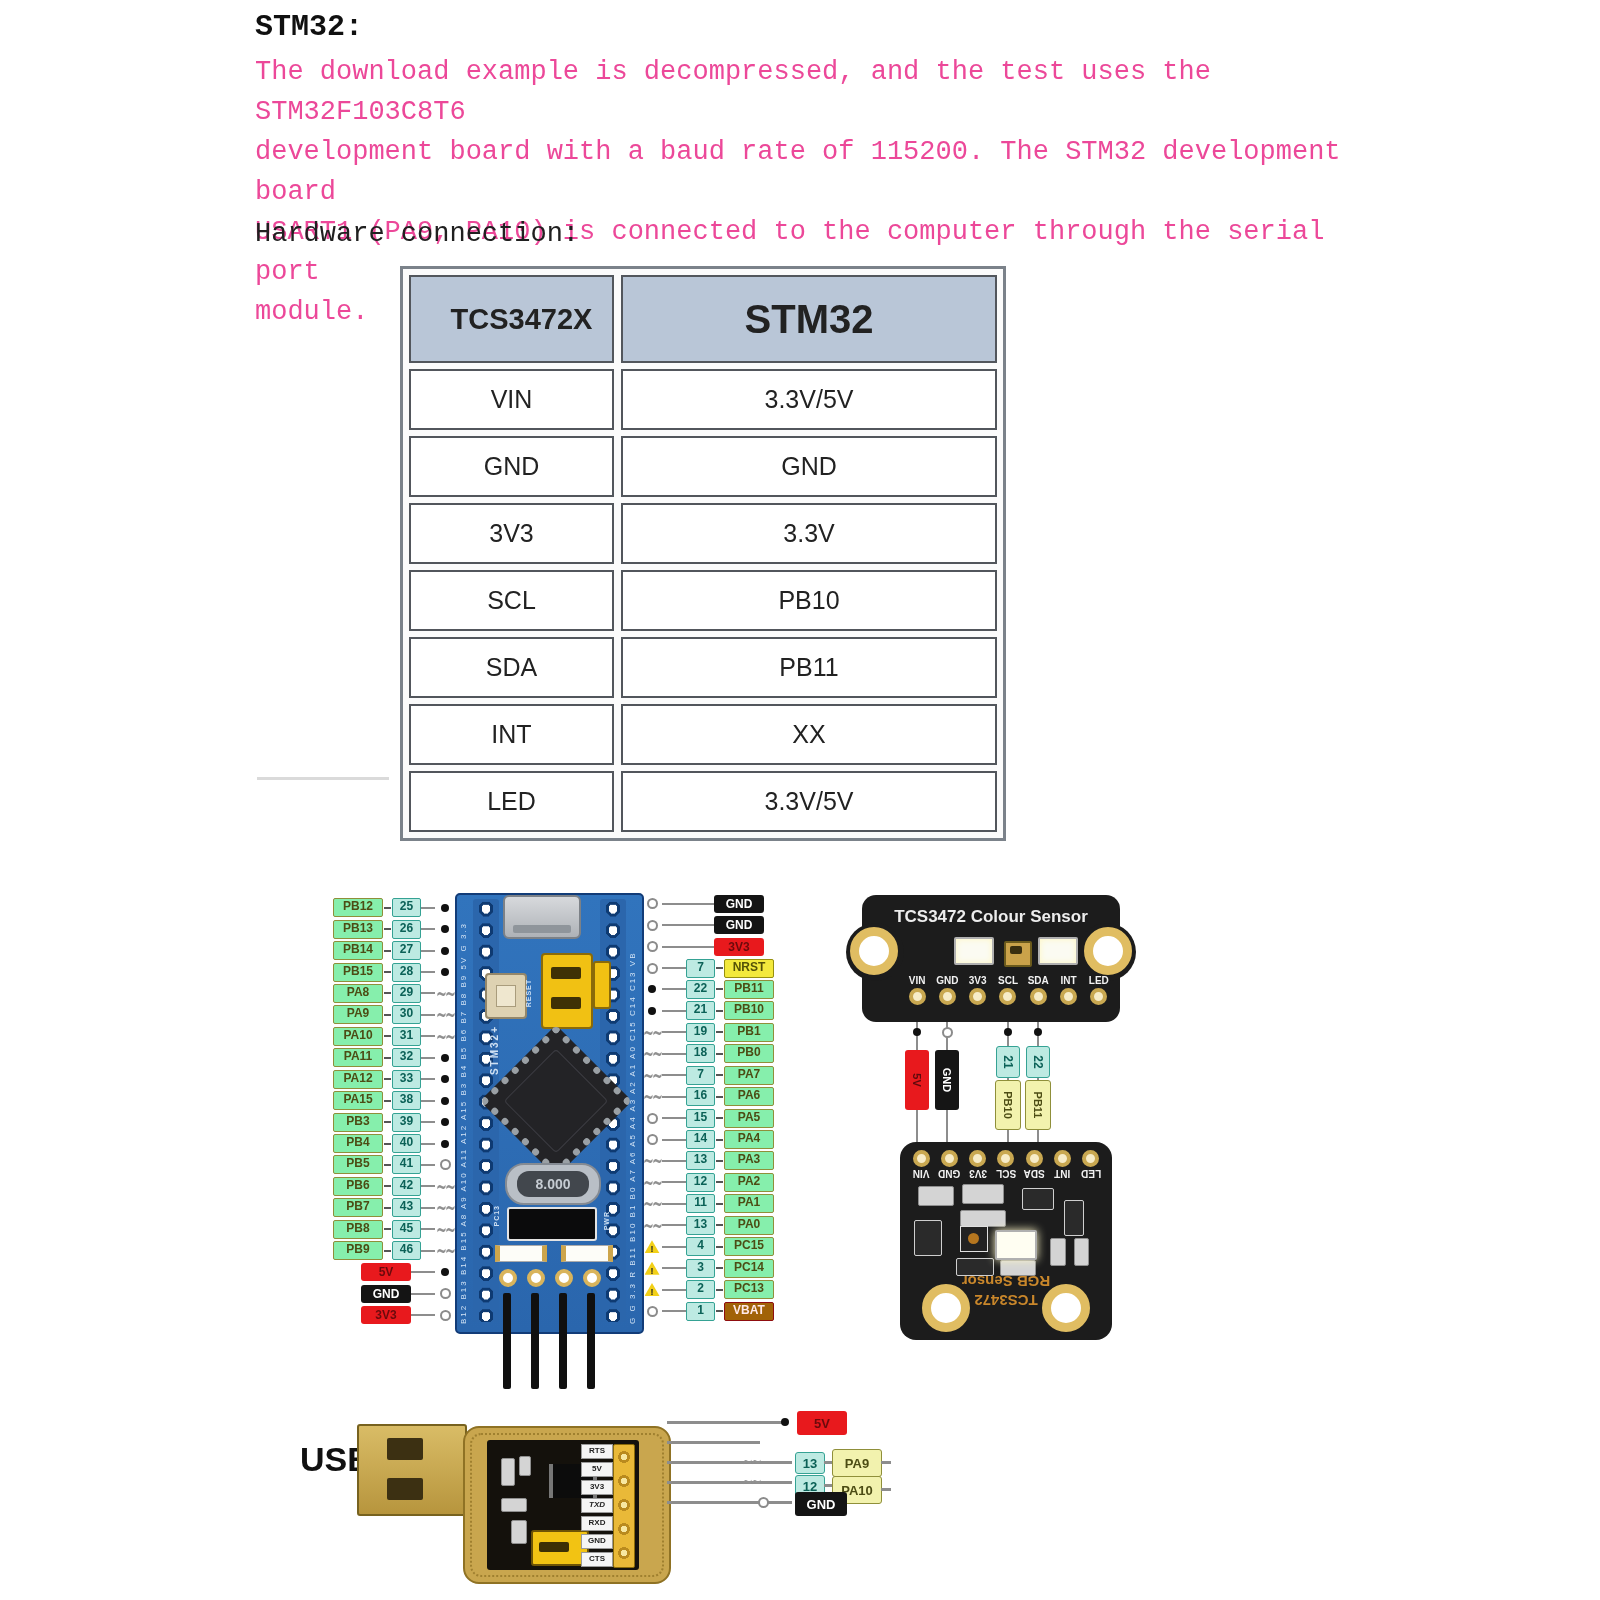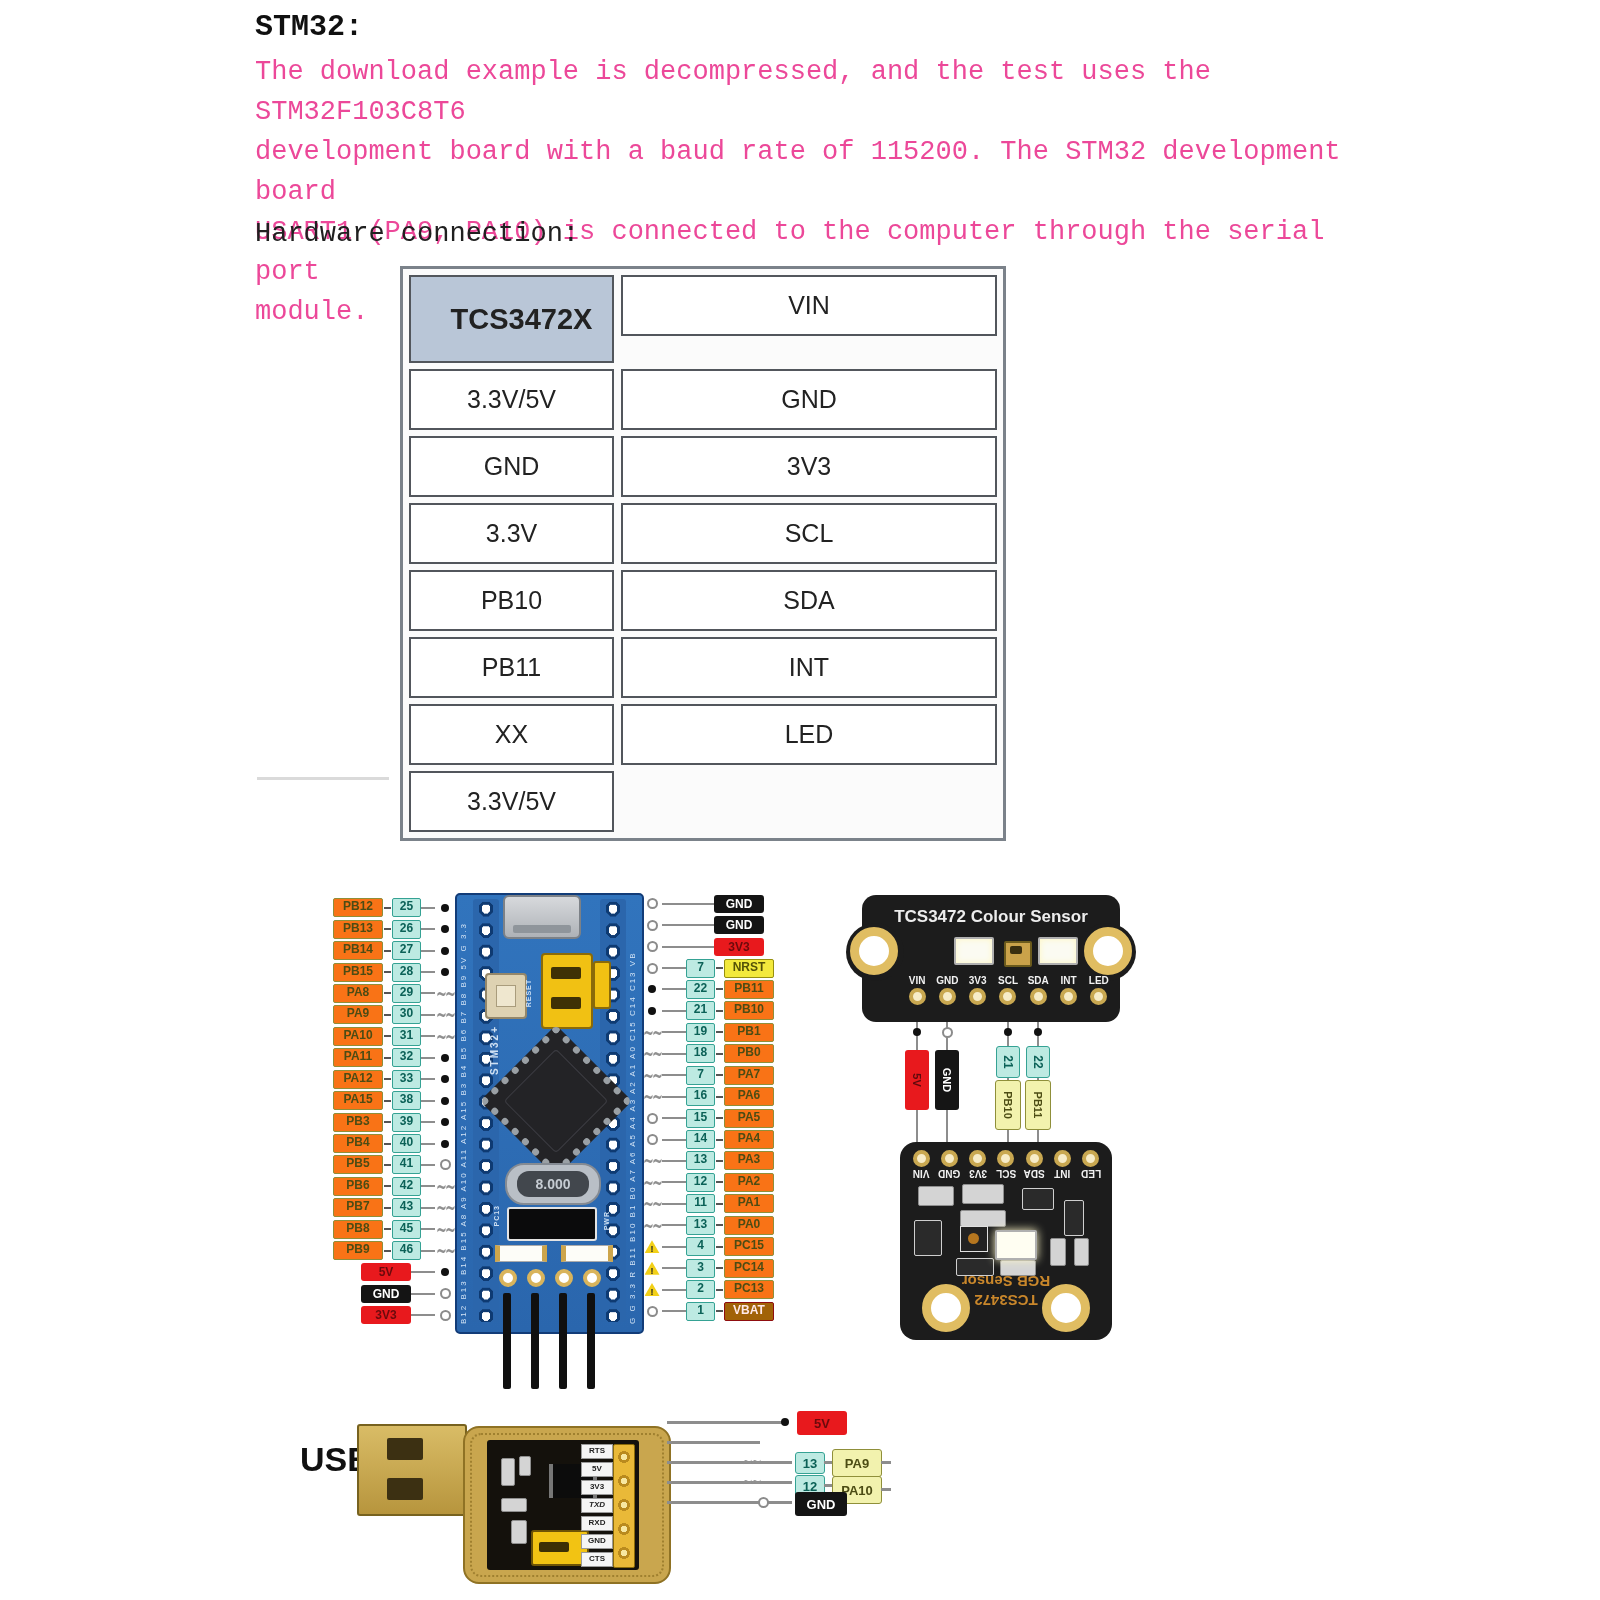--- a/index.html
+++ b/index.html
@@ -17,21 +17,21 @@
   .htable{display:grid;grid-template-columns:205px 376px;gap:6px 7px;}
   .tcell{border:2px solid #52565c;background:#fff;display:flex;align-items:center;justify-content:center;
          height:57px;font:400 25px "Liberation Sans",sans-serif;color:#222;}
   .tcell.head{height:84px;background:#b9c6d7;}
   .tcell.head.h1{font:600 29px "Liberation Sans",sans-serif;padding-left:20px;}
   .tcell.head.h2{font:600 40px "Liberation Sans",sans-serif;}
 
   
   .pincol{position:absolute;}
   .bp-row{height:21.45px;display:flex;align-items:center;}
-  .plabel{flex:0 0 48px;height:17px;background:#f97316;border:1.5px solid #8f8f3a;border-radius:2px;
+  .plabel{flex:0 0 48px;height:17px;background:#86efac;border:1.5px solid #8f8f3a;border-radius:2px;
           font:700 12px/15px "Liberation Sans",sans-serif;color:#4c4c14;text-align:center;overflow:hidden;}
   .plabel.nrst{background:#f3e93c;border-color:#97900f;color:#555207;}
   .plabel.vbat{background:#a16207;border-color:#8f0d0f;color:#ffe9e9;}
   .pnum{flex:0 0 27px;height:17px;background:#bdeae2;border:1.5px solid #35a294;border-radius:2px;
         font:700 12px/15px "Liberation Sans",sans-serif;color:#0b6157;text-align:center;}
   .pbox{flex:0 0 50px;height:18px;border-radius:3px;font:700 12px/18px "Liberation Sans",sans-serif;text-align:center;}
   .pbox.red{background:#e8191d;color:#6b0a0c;}
   .pbox.black{background:#141414;color:#fff;}
   .dash{flex:0 0 7px;height:0;border-top:2px solid #555;margin:0 1px;}
   .wline{flex:1 1 auto;height:0;border-top:2px solid #8d8d8d;}
@@ -148,20 +148,21 @@
   <div class="doc-line">The download example is decompressed, and the test uses the STM32F103C8T6</div>
       <div class="doc-line">development board with a baud rate of 115200. The STM32 development board</div>
       <div class="doc-line">USART1 (PA9, PA10) is connected to the computer through the serial port</div>
       <div class="doc-line">module.</div>
     </div>
   <div class="doc-hw">Hardware connection:</div>
 
   <div class="htable-wrap">
     <div class="htable">
       <div class="tcell head h1">TCS3472X</div>
+      <div class="tcell head h2">STM32</div>
 
         <div class="tcell">VIN</div>
         <div class="tcell">3.3V/5V</div>
 
         <div class="tcell">GND</div>
         <div class="tcell">GND</div>
 
         <div class="tcell">3V3</div>
         <div class="tcell">3.3V</div>
 

